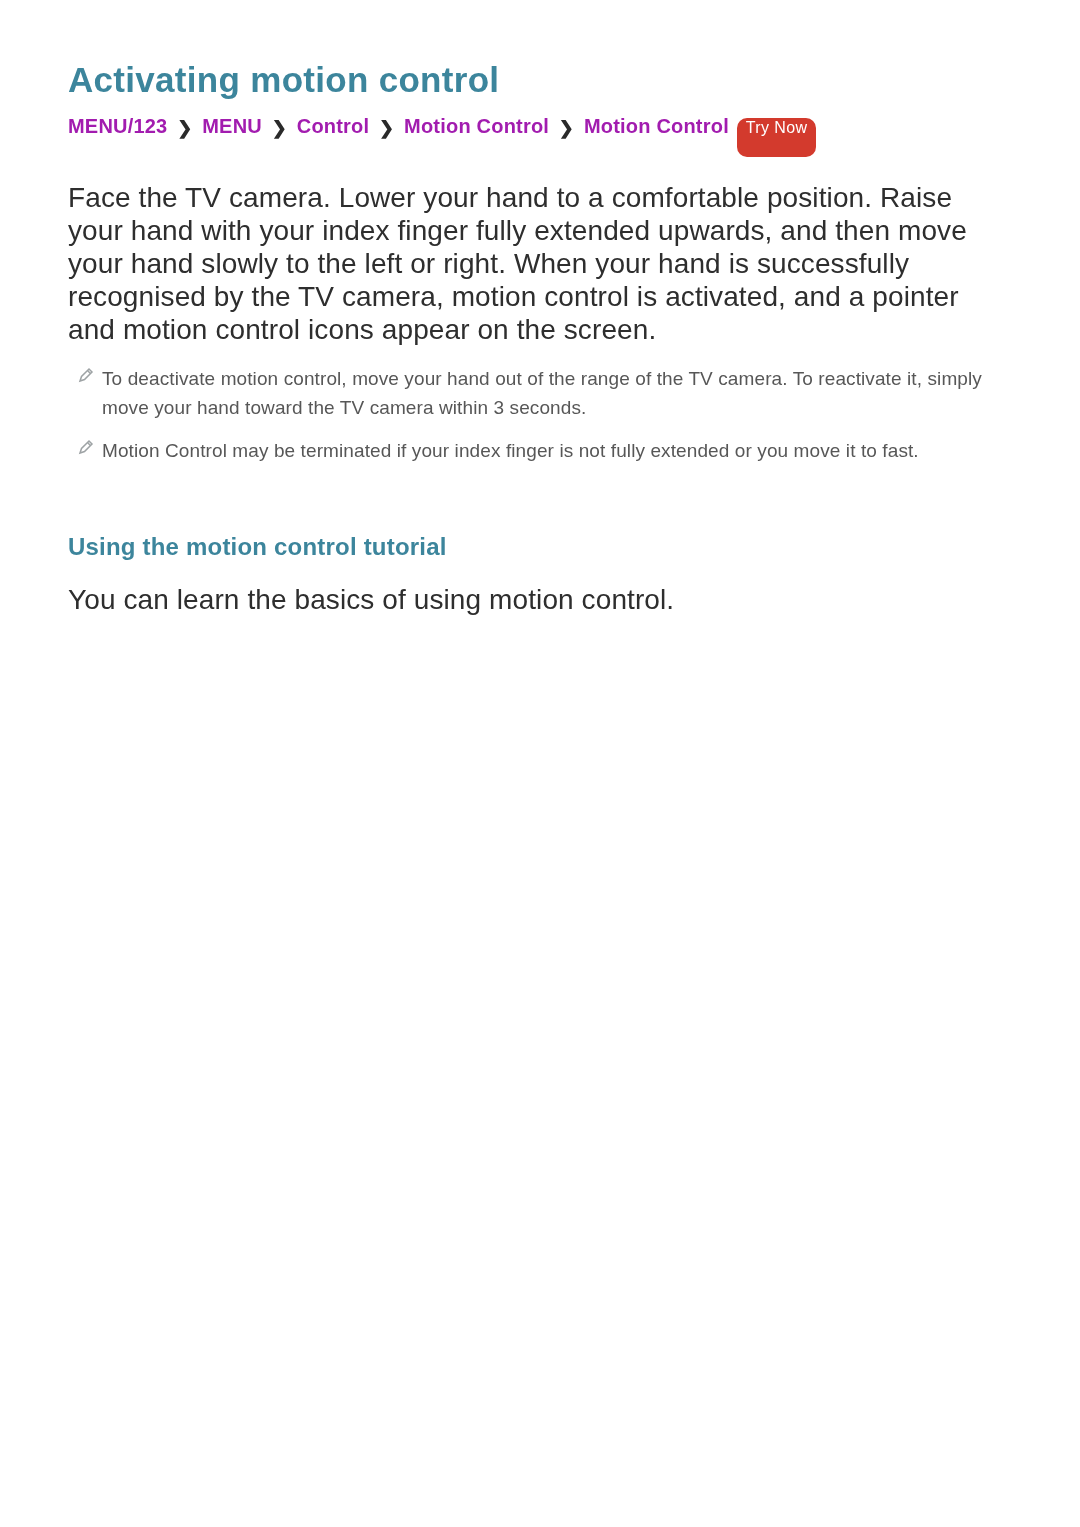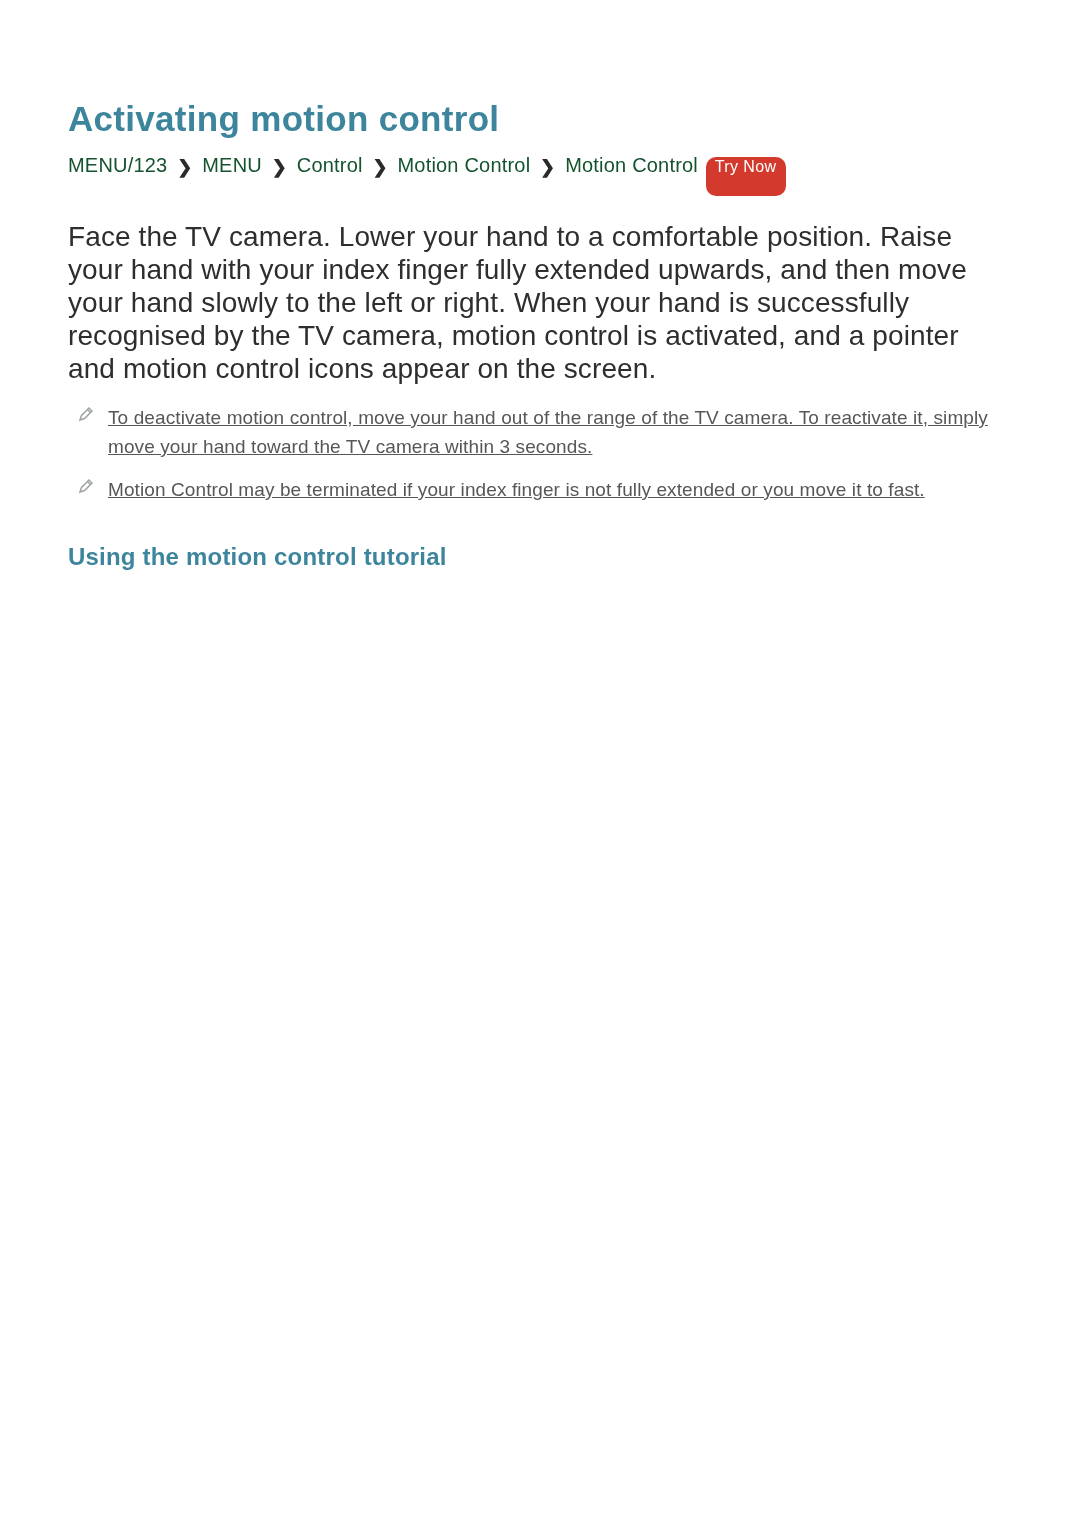--- a/index.html
+++ b/index.html
@@ -13,39 +13,38 @@
   }
   .page {
     padding: 60px 68px 0 68px;
   }
   .h1 {
     color: #3c859c;
     font-size: 35px;
     font-weight: bold;
     margin-bottom: 12px;
     letter-spacing: 0.3px;
-    margin-top: 39px;
   }
   .h2 {
     color: #3c859c;
     font-size: 24px;
     font-weight: bold;
-    margin-top: 39px;
+    margin-top: 68px;
     margin-bottom: 22px;
     letter-spacing: 0.2px;
   }
   .nav-path {
     font-size: 20px;
     letter-spacing: 0.2px;
     line-height: 28px;
     margin-bottom: 24px;
   }
   .nav-teal {
-    color: #14532d;
-    font-weight: normal;
+    color: #a21caf;
+    font-weight: bold;
   }
   .chevron {
     display: inline-block;
     vertical-align: -1px;
     color: #2a2a2a;
     font-weight: bold;
     font-size: 18px;
     margin: 0 4px;
   }
   .try-now {
@@ -84,23 +83,22 @@
     margin-top: 2px;
   }
   .note-icon svg {
     width: 18px;
     height: 18px;
   }
   .note-text {
     font-size: 19px;
     line-height: 29px;
     color: #575757;
-    margin-left: 8px;
+    margin-left: 2px;
     letter-spacing: 0.1px;
-    text-decoration: underline;
   }
 </style>
 </head>
 <body>
 
 <div class="page">
 
   <div class="h1">Activating motion control</div>
 
   <div class="nav-path">
@@ -134,14 +132,15 @@
         <path d="M4 20 L6 14 L16 4 L20 8 L10 18 L4 20 Z"></path>
         <path d="M14 6 L18 10"></path>
       </svg>
     </span>
     <span class="note-text">Motion Control may be terminated if your index finger is not fully extended or you move it to fast.</span>
   </div>
 
   <div class="h2">Using the motion control tutorial</div>
 
 
+  <div class="body-text">You can learn the basics of using motion control.</div>
 
 </div>
 
 </body></html>

